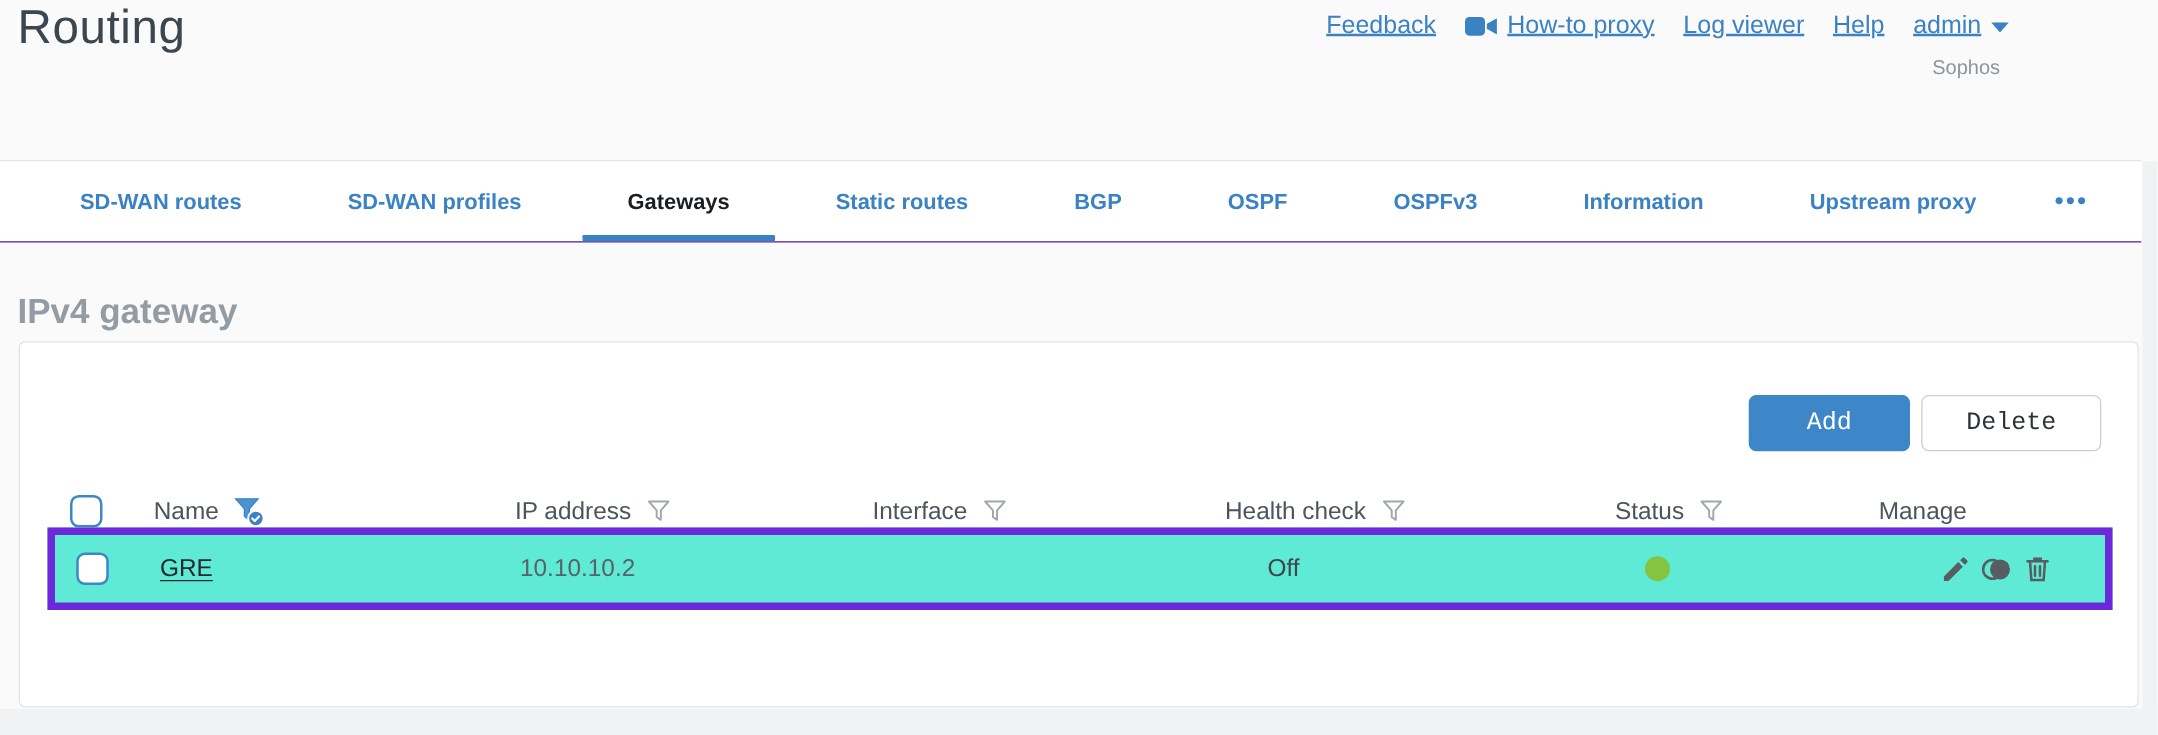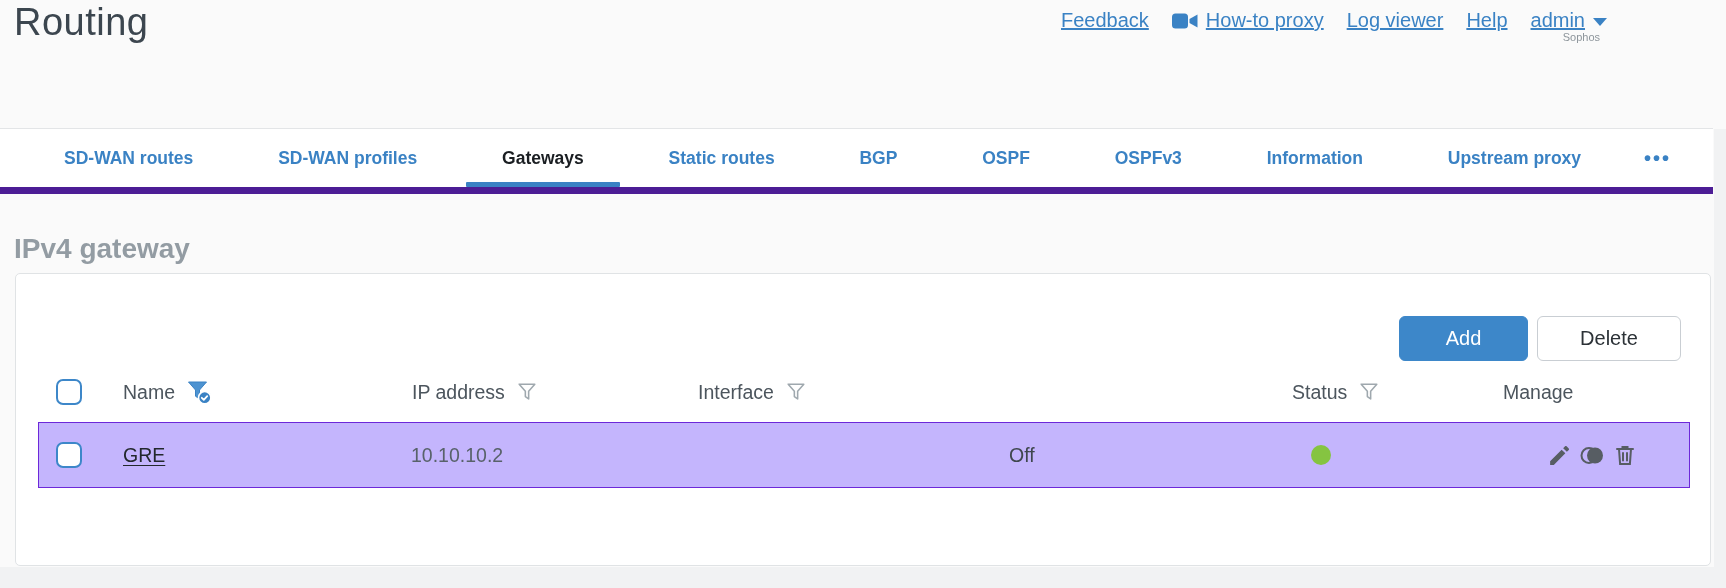--- a/index.html
+++ b/index.html
@@ -19,28 +19,28 @@
     display:flex; align-items:center; gap:23px;
     font-size:20px; color:#3a82c4;text-decoration:underline;
   }
   .top-link { display:flex; align-items:center; gap:8px; color:#3a82c4; cursor:pointer; white-space:nowrap; }
   .caret-down {
     width:0; height:0; margin-top:3px;
     border-left:7px solid transparent; border-right:7px solid transparent;
     border-top:8px solid #3a82c4;
   }
   .brand {
-    position:absolute; top:31px; right:126px;
-    font-size:11px; color:#8d959b;
+    position:absolute; top:46px; right:126px;
+    font-size:16px; color:#8d959b;
   }
   
   .tabbar {
     position:absolute; left:0; top:128px; width:1713px; height:66px;
     background:#ffffff;
-    border-top:1px solid #e3e5e7; border-bottom:7px solid #4c1d95;
+    border-top:1px solid #e3e5e7; border-bottom:1px solid #4c1d95;
     display:flex; justify-content:space-between; align-items:stretch;
     padding:0 24px;
   }
   .tab {
     position:relative; display:flex; align-items:center;
     padding:0 40px; font-size:17.5px; font-weight:700;
     color:#3a82c4; cursor:pointer; white-space:nowrap;
   }
   .tab.active { color:#1a1e22; }
   .tab.active::after {
@@ -53,38 +53,38 @@
     position:absolute; left:14px; top:233px;
     font-size:28px; font-weight:700; color:#939ca3;
   }
   .panel {
     position:absolute; left:15px; top:273px; width:1696px; height:293px;
     background:#ffffff; border:1px solid #e0e3e5; border-radius:5px;
   }
   .toolbar { position:absolute; top:42px; right:29px; display:flex; gap:9px; }
   .btn {
     height:45px; border-radius:6px; font-size:20px;
-    font-family:Liberation Sans, sans-serif; cursor:pointer; display:flex; align-items:center; justify-content:center;
+    font-family:Liberation Mono, monospace; cursor:pointer; display:flex; align-items:center; justify-content:center;
   }
   .btn-add { width:129px; background:#3d87c9; border:1px solid #3d87c9; color:#ffffff; }
   .btn-delete { width:144px; background:#ffffff; border:1px solid #c9ced3; color:#2c3237; }
   
   .thead { position:absolute; left:0; top:100px; width:100%; height:36px; }
   .hcell {
-    position:absolute; top:0; height:36px;
+    position:absolute; top:17px; height:36px;
     display:flex; align-items:center; gap:11px;
     font-size:19.5px; color:#4c555d; white-space:nowrap;
   }
   .checkbox {
     width:26px; height:26px; background:#fff;
     border:2.5px solid #3d87c9; border-radius:7px; cursor:pointer;
   }
   .trow {
     position:absolute; left:22px; top:148px; width:1652px; height:66px;
-    background:#c4b5fd; border:1px solid #6d28d9;
+    background:#5eead4; border:6px solid #6d28d9;
   }
   .rcell {
     position:absolute; top:0; height:100%;
     display:flex; align-items:center; font-size:19.5px; color:#3f474e; white-space:nowrap;
   }
   .row-name a { color:#23282d; text-decoration:underline; text-underline-offset:3px; cursor:pointer; }
   .row-ip { color:#58626a; }
   .status-dot { width:20px; height:20px; border-radius:50%; background:#85c441; }
   .manage-icons { display:flex; align-items:center; gap:7px; }
   .icon-btn { display:flex; align-items:center; cursor:pointer; background:none; border:none; padding:0; }
@@ -171,20 +171,28 @@
         </span>
       </div>
       <div class="hcell" style="left:682px;">
         <span>Interface</span>
         <span class="filter">
           <svg width="22" height="22" viewBox="0 0 24 24" fill="none" stroke="#9fa8ae" stroke-width="1.7" stroke-linejoin="round">
               <path d="M3.5 3.5h17l-6.7 7.8v8.2l-3.6-2.5v-5.7z"></path>
             </svg>
         </span>
       </div>
+      <div class="hcell" style="left:964px;">
+        <span>Health check</span>
+        <span class="filter">
+          <svg width="22" height="22" viewBox="0 0 24 24" fill="none" stroke="#9fa8ae" stroke-width="1.7" stroke-linejoin="round">
+              <path d="M3.5 3.5h17l-6.7 7.8v8.2l-3.6-2.5v-5.7z"></path>
+            </svg>
+        </span>
+      </div>
       <div class="hcell" style="left:1276px;">
         <span>Status</span>
         <span class="filter">
           <svg width="22" height="22" viewBox="0 0 24 24" fill="none" stroke="#9fa8ae" stroke-width="1.7" stroke-linejoin="round">
               <path d="M3.5 3.5h17l-6.7 7.8v8.2l-3.6-2.5v-5.7z"></path>
             </svg>
         </span>
       </div>
       <div class="hcell" style="left:1487px;">
         <span>Manage</span>

